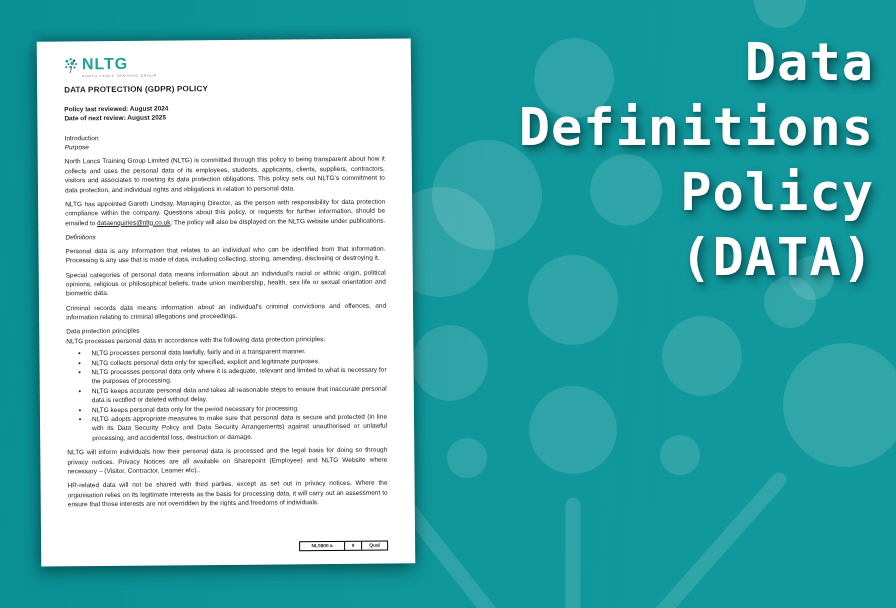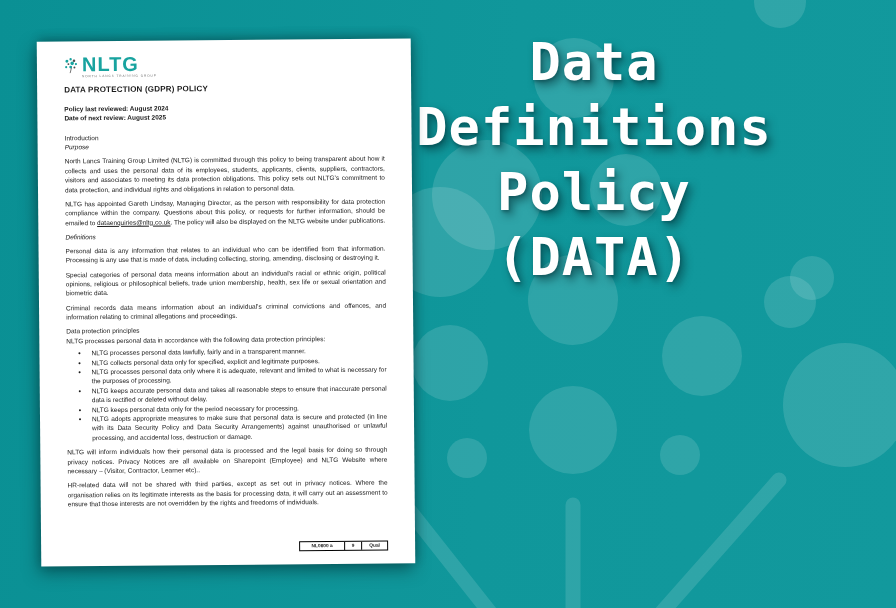--- a/index.html
+++ b/index.html
@@ -7,38 +7,38 @@
     width:896px;height:608px;overflow:hidden;position:relative;
     font-family:"Liberation Sans",sans-serif;
     background:linear-gradient(95deg,#0a9094 0%,#10979b 55%,#12999d 100%);
   }
   .stage{position:absolute;inset:0;}
   .pattern{position:absolute;inset:0;}
 
   
   .hero{
     position:absolute;top:30px;right:22px;width:560px;
-    text-align:center;color:#fff;
+    text-align:right;color:#fff;
     font-family:"DejaVu Sans Mono",monospace;
     font-weight:bold;font-size:52px;line-height:65px;letter-spacing:1px;
     text-shadow:4px 5px 8px rgba(0,40,45,.55), 1px 2px 3px rgba(0,40,45,.35);
   }
 
   
   .page{
     position:absolute;left:39px;top:40px;width:374px;height:525px;
     background:#fff;box-sizing:border-box;
     padding:15px 27px 0 27px;
     transform:rotate(-0.5deg);
     box-shadow:-2px 6px 16px rgba(0,35,40,.5), 2px -3px 10px rgba(0,35,40,.3);
     color:#1a1a1a;overflow:hidden;
   }
   .logo{display:flex;align-items:flex-start;margin:0 0 7px 0;}
   .logo-icon{width:15px;height:18px;margin-right:3px;margin-top:1px;}
-  .wordmark{font-size:20px;font-weight:bold;letter-spacing:1px;color:#18a39f;line-height:16px;}
+  .wordmark{font-size:16px;font-weight:bold;letter-spacing:1px;color:#18a39f;line-height:16px;}
   .tagline{font-size:3.2px;letter-spacing:0.9px;color:#6d6d6d;margin-top:2px;white-space:nowrap;}
   .doc-title{font-size:8px;font-weight:bold;letter-spacing:0.2px;margin:0 0 10px 0;}
   .meta{font-size:6.5px;font-weight:bold;line-height:9.4px;margin:0 0 10px 0;}
   .doc-body{font-size:6.5px;line-height:9.4px;text-align:justify;}
   .blk{margin:0 0 4.8px 0;}
   .blk.attach{margin-bottom:0;}
   .b{font-weight:normal;}
   .i{font-style:italic;}
   .u{text-decoration:underline;}
   ul.bullets{margin:3px 0 5px 0;padding-left:23px;}

